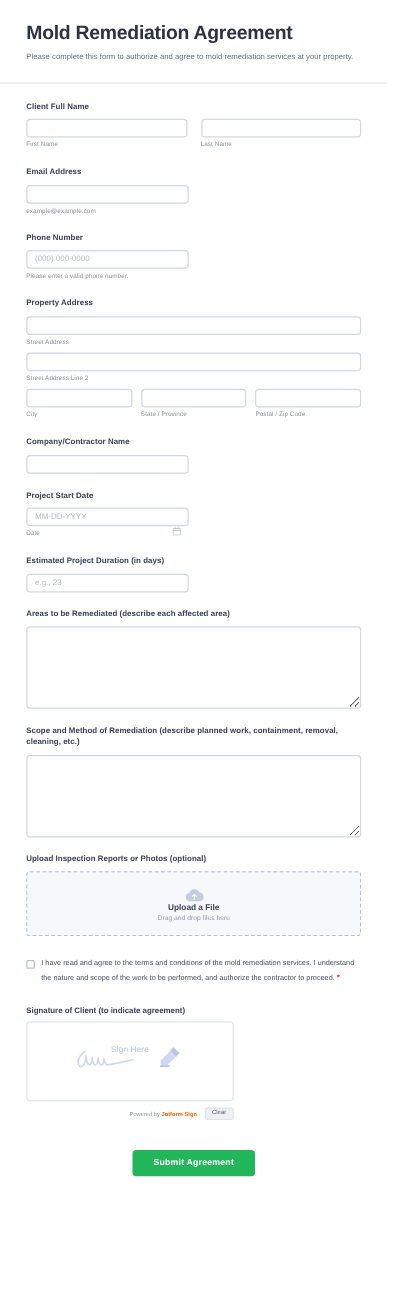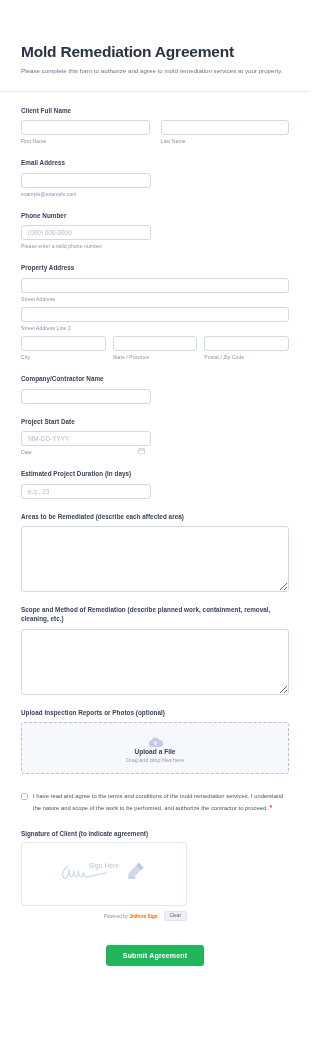--- a/index.html
+++ b/index.html
@@ -19,21 +19,20 @@
     width: 310px;
     min-height: 1042px;
     background: #ffffff;
     position: relative;
   }
 
   
   .form-header {
     padding: 17px 21px 14px 21px;
     border-bottom: 1px solid #e6e8f0;
-    margin-top: 25px;
   }
 
   .form-title {
     font-size: 15.5px;
     font-weight: bold;
     letter-spacing: -0.2px;
     color: #2b3245;
     line-height: 1.25;
   }
 

